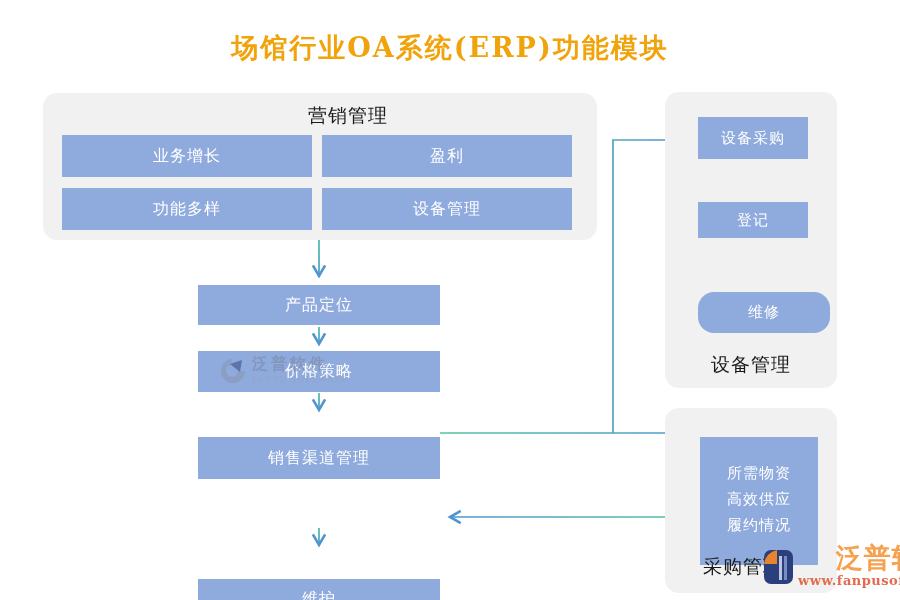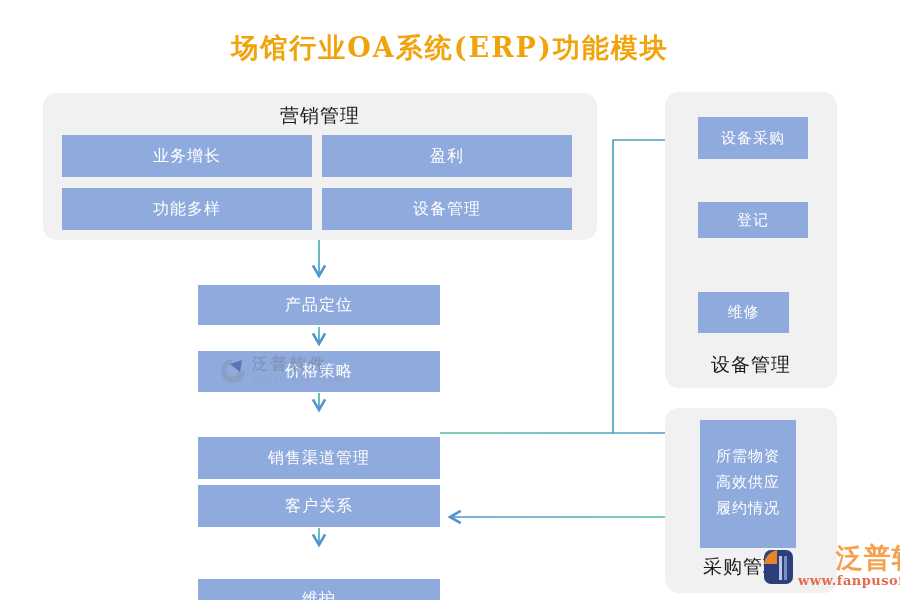--- a/index.html
+++ b/index.html
@@ -94,21 +94,21 @@
     <line x1="753" y1="160" x2="753" y2="195" stroke="url(#gv5)" stroke-width="1.7" marker-end="url(#ah)"></line>
     <line x1="753" y1="243" x2="753" y2="285" stroke="url(#gv6)" stroke-width="1.7" marker-end="url(#ah)"></line>
     <path d="M440,433 L613,433 L613,140 L690,140" fill="none" stroke="url(#gp7)" stroke-width="1.7" marker-end="url(#ah)"></path>
     <path d="M613,433 L691,433" fill="none" stroke="url(#gp7)" stroke-width="1.7" marker-end="url(#ah)"></path>
     <path d="M700,517 L450,517" fill="none" stroke="url(#gp8)" stroke-width="1.7" marker-end="url(#ah)"></path>
   </svg>
 
   <div class="page-title">场馆行业OA系统(ERP)功能模块</div>
 
   <div class="panel" style="left:43px;top:93px;width:554px;height:147px;"></div>
-  <div class="panel-label" style="left:43px;top:103px;width:554px;text-align:center;">营销管理</div>
+  <div class="panel-label" style="left:43px;top:103px;width:554px;text-align:center;padding-left:28px;">营销管理</div>
   <div class="bluebox" style="left:62px;top:135px;width:250px;height:42px;">
       <span class="lbl">业务增长</span>
     </div>
   <div class="bluebox" style="left:322px;top:135px;width:250px;height:42px;">
       <span class="lbl">盈利</span>
     </div>
   <div class="bluebox" style="left:62px;top:188px;width:250px;height:42px;">
       <span class="lbl">功能多样</span>
     </div>
   <div class="bluebox" style="left:322px;top:188px;width:250px;height:42px;">
@@ -117,41 +117,38 @@
 
   <div class="bluebox" style="left:198px;top:285px;width:242px;height:40px;">
       <span class="lbl">产品定位</span>
     </div>
   <div class="bluebox" style="left:198px;top:351px;width:242px;height:41px;">
       <span class="lbl">价格策略</span>
     </div>
   <div class="bluebox" style="left:198px;top:417px;width:242px;height:42px;margin-top:20px;">
       <span class="lbl">销售渠道管理</span>
     </div>
-  <div class="bluebox" style="left:198px;top:485px;width:242px;height:42px;">
-      <span class="lbl">客户关系</span>
-    </div>
   <div class="bluebox" style="left:198px;top:551px;width:242px;height:40px;margin-top:28px;">
       <span class="lbl">维护</span>
     </div>
 
   <div class="panel" style="left:665px;top:92px;width:172px;height:296px;"></div>
   <div class="bluebox" style="left:698px;top:117px;width:110px;height:42px;font-size:15px;">
       <span class="lbl">设备采购</span>
     </div>
   <div class="bluebox" style="left:698px;top:202px;width:110px;height:36px;font-size:15px;">
       <span class="lbl">登记</span>
     </div>
-  <div class="bluebox" style="left:698px;top:292px;width:91px;height:41px;font-size:15px;">
+  <div class="bluebox" style="left:698px;top:292px;width:132px;height:41px;font-size:15px;border-radius:16px;">
       <span class="lbl">维修</span>
     </div>
   <div class="panel-label" style="left:665px;top:352px;width:172px;text-align:center;">设备管理</div>
 
   <div class="panel" style="left:665px;top:408px;width:172px;height:185px;"></div>
-  <div class="bluebox multiline" style="left:700px;top:420px;width:96px;height:128px;">
+  <div class="bluebox multiline" style="left:700px;top:437px;width:118px;height:128px;">
     <span class="lbl">
       <span style="display:block">所需物资</span>
       <span style="display:block">高效供应</span>
       <span style="display:block">履约情况</span>
     </span>
   </div>
   <div class="panel-label" style="left:703px;top:554px;">采购管理</div>
 
   <div class="wm-center">
     <svg width="30" height="32">

